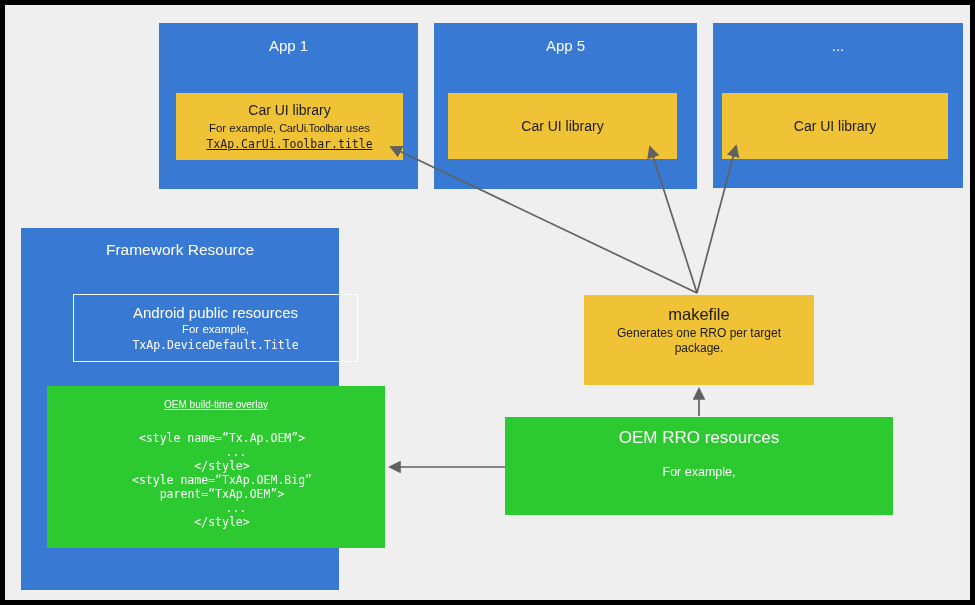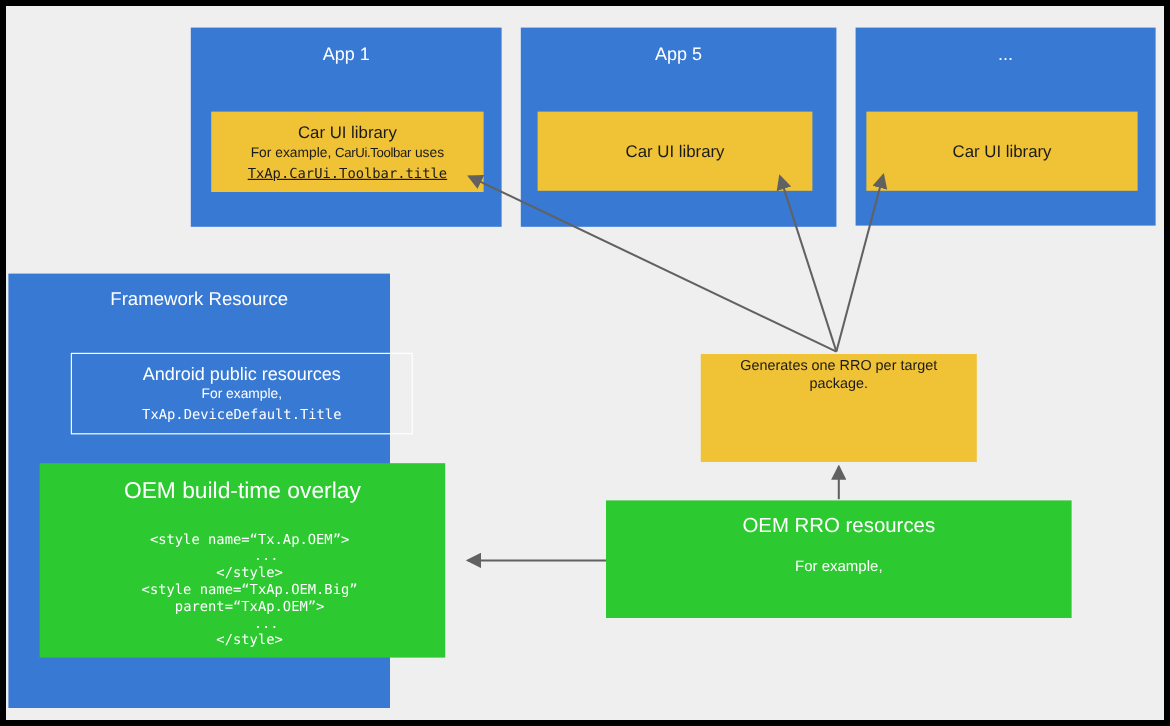--- a/index.html
+++ b/index.html
@@ -32,30 +32,30 @@
   #lib1{left:17px;top:70px;width:227px;height:67px;}
   #lib2{left:14px;top:70px;width:229px;height:66px;display:flex;align-items:center;justify-content:center;}
   #lib3{left:9px;top:70px;width:226px;height:66px;display:flex;align-items:center;justify-content:center;}
   .lib-title{font-size:14px;}
   #lib1 .lib-title{margin-top:8px;line-height:19px;}
   .lib-sub{font-size:11.5px;line-height:14px;margin-top:1px;}
   .lib-sub .inline-code{letter-spacing:-0.3px;font-size:11px;}
   .lib-code{font-family:"DejaVu Sans Mono",monospace;font-size:11.5px;margin-top:2px;text-decoration:underline;}
 
   
-  #framework{left:2px;top:223px;width:318px;height:362px;}
+  #framework{left:16px;top:223px;width:318px;height:362px;}
   .fw-title{text-align:center;margin-top:13px;font-size:15.5px;}
   #android-public{position:absolute;left:52px;top:66px;width:285px;height:68px;
     border:1px solid #ffffff;text-align:center;color:var(--text-light);}
   .ap-title{font-size:15px;margin-top:9px;}
   .ap-sub{font-size:11.5px;margin-top:2px;line-height:13px;}
   .ap-code{font-family:"DejaVu Sans Mono",monospace;font-size:11.5px;margin-top:2px;}
 
   #oem-overlay{position:absolute;left:26px;top:158px;width:338px;height:162px;}
-  .ov-title{text-align:center;font-size:19px;margin-top:13px;}
+  .ov-title{text-align:center;font-size:10px;margin-top:13px;text-decoration:underline;}
   .code-block{margin:21px 0 0 12px;font-family:"DejaVu Sans Mono",monospace;
     font-size:11.5px;line-height:14px;}
   .code-line{white-space:pre;text-align:center;}
 
   
   #makefile{left:579px;top:290px;width:230px;height:90px;text-align:center;}
   .mk-title{font-size:16.5px;margin-top:10px;}
   .mk-sub{font-size:12px;line-height:15px;margin:2px auto 0;width:205px;}
 
   
@@ -111,20 +111,21 @@
         <div class="code-line">&lt;/style&gt;</div>
         <div class="code-line">&lt;style name=“TxAp.OEM.Big”</div>
         <div class="code-line">parent=“TxAp.OEM”&gt;</div>
         <div class="code-line">    ...</div>
         <div class="code-line">&lt;/style&gt;</div>
       </div>
     </div>
   </div>
 
   <div class="box yellow" id="makefile">
+    <div class="mk-title">makefile</div>
     <div class="mk-sub">Generates one RRO per target package.</div>
   </div>
 
   <div class="box green" id="oem-rro">
     <div class="rro-title">OEM RRO resources</div>
     <div class="rro-sub">For example,</div>
   </div>
 
   <svg class="arrows" viewBox="0 0 975 605" xmlns="http://www.w3.org/2000/svg">
     <defs>

